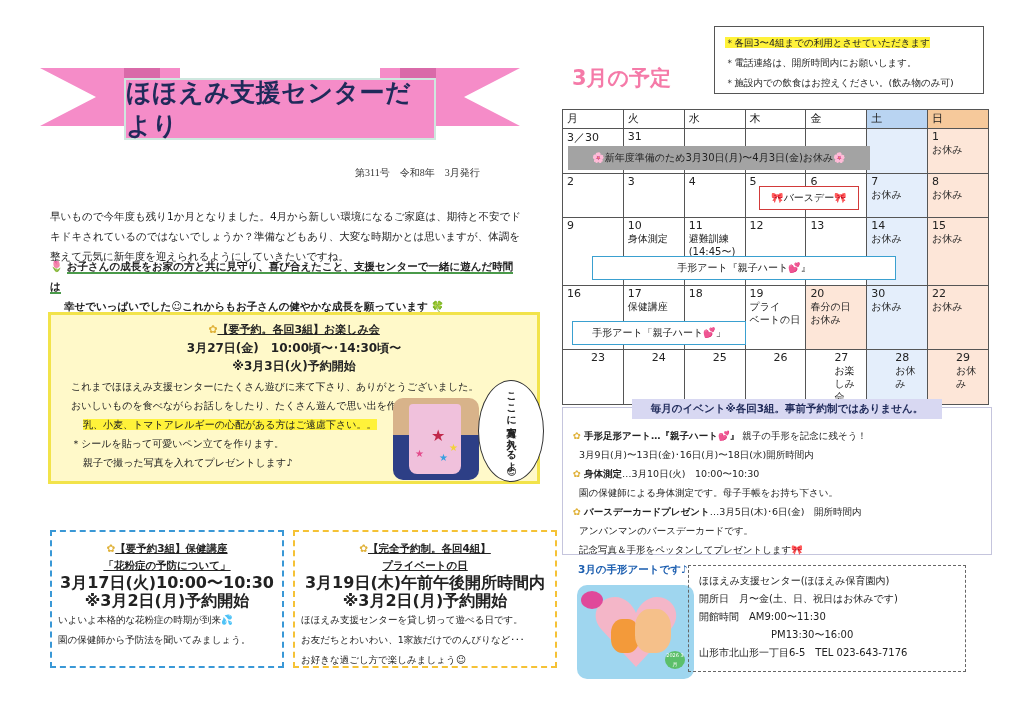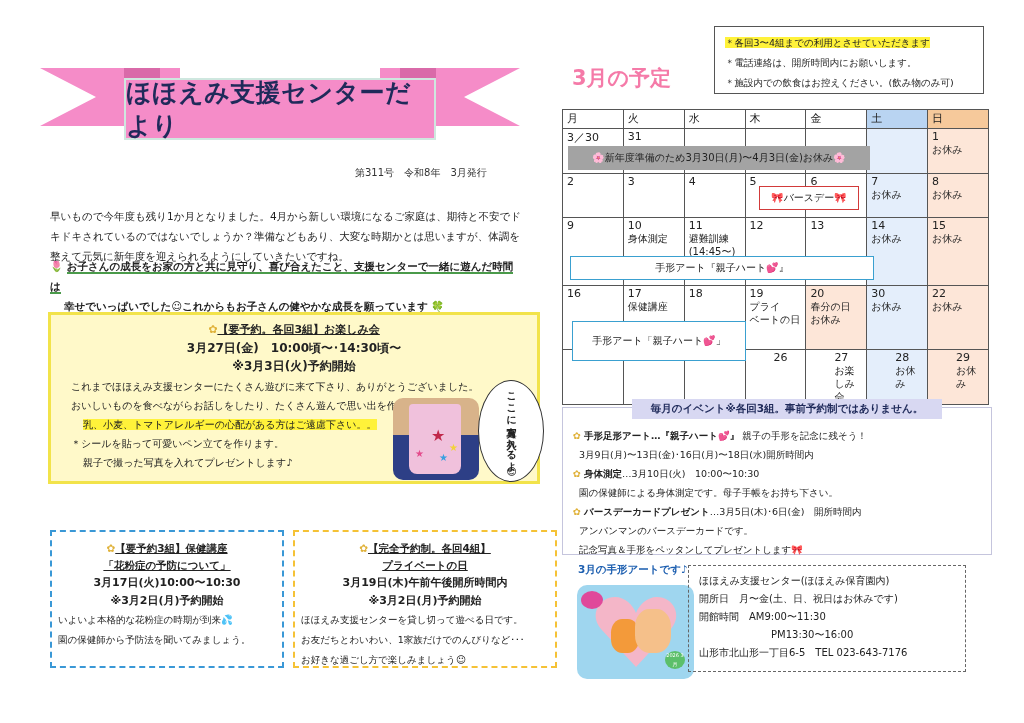--- a/index.html
+++ b/index.html
@@ -9,21 +9,21 @@
 
   
   .banner { left: 40px; top: 62px; width: 480px; height: 72px; }
   .banner-tail { position: absolute; top: 6px; height: 58px; background: #f58cc8; }
   .tail-left { left: 0; width: 140px; clip-path: polygon(0 0, 100% 0, 100% 100%, 0 100%, 40% 50%); }
   .tail-right { right: 0; width: 140px; clip-path: polygon(0 0, 100% 0, 60% 50%, 100% 100%, 0 100%); }
   .banner-fold { position: absolute; top: 6px; width: 36px; height: 10px; background: #d96aa9; }
   .banner-main { position: absolute; left: 84px; top: 16px; width: 312px; height: 62px; background: #f58cc8; border: 2px solid #cfe7df; display: flex; align-items: center; justify-content: center; }
   .banner-title { font-size: 25px; font-weight: bold; color: #1f2a5a; letter-spacing: 0.5px; }
 
-  .issue { left: 355px; top: 166px; font-size: 10px; color: #333; }
+  .issue { left: 355px; top: 166px; font-size: 10px; color: #333; font-family: Liberation Serif, serif; }
 
   .intro { left: 50px; top: 206px; width: 480px; font-size: 10.5px; line-height: 20px; color: #222; }
   .intro-underline { left: 50px; top: 256px; width: 470px; font-size: 10.5px; line-height: 20px; font-weight: bold; color: #222; }
   .intro-underline span.line { border-bottom: 2px solid #4a9a4a; }
 
   
   .event-box { left: 48px; top: 312px; width: 492px; height: 172px; background: #fff9c9; border: 3px solid #f2e34a; }
   .event-box .head { text-align: center; font-size: 11px; font-weight: bold; margin-top: 6px; line-height: 18px; }
   .event-box .head u { text-decoration: underline; }
   .event-box .body { font-size: 10px; line-height: 19px; padding-left: 20px; margin-top: 2px; }
@@ -32,21 +32,21 @@
   .cup { position: absolute; left: 16px; top: 6px; width: 52px; height: 70px; background: #f0c1dc; border-radius: 4px 4px 8px 8px; }
   .star { position: absolute; font-size: 16px; }
   .bubble { left: 478px; top: 380px; width: 66px; height: 102px; background: #fff; border: 1.5px solid #333; border-radius: 50%; display: flex; justify-content: center; align-items: center; }
   .bubble-text { writing-mode: vertical-rl; font-size: 10px; font-weight: bold; line-height: 14px; color: #222; }
 
   
   .dash-blue { left: 50px; top: 530px; width: 234px; height: 138px; border: 2.5px dashed #3a98d6; text-align: center; }
   .dash-orange { left: 293px; top: 530px; width: 264px; height: 138px; border: 2.5px dashed #f5c236; text-align: center; }
   .dash-head { font-size: 10.5px; font-weight: bold; line-height: 17px; margin-top: 8px; }
   .dash-head u { text-decoration: underline; }
-  .dash-big { font-size: 11px; font-weight: bold; line-height: 18px; }
+  .dash-big { font-size: 16px; font-weight: bold; line-height: 18px; }
   .dash-body { text-align: left; font-size: 9.5px; line-height: 20px; padding-left: 6px; }
 
   
   .month-title { left: 572px; top: 64px; font-size: 21px; font-weight: bold; color: #f57aa8; }
   .notice { left: 714px; top: 26px; width: 270px; height: 68px; border: 1px solid #555; padding: 6px 10px; font-size: 9.5px; line-height: 20px; }
 
   .cal { left: 562px; top: 109px; width: 427px; height: 284px; border-collapse: collapse; table-layout: fixed; }
   .cal td, .cal th { border: 1px solid #555; vertical-align: top; font-size: 11px; padding: 1px 4px; font-weight: normal; text-align: left; }
   .cal th { height: 19px; background: #fff; }
   .cal th.sat { background: #b9d4f2; }
@@ -56,22 +56,22 @@
   .cal td.hol { background: #fde6d8; }
   .cal .ev { font-size: 10px; line-height: 13px; display: block; }
   .cal tr.r1 td { height: 45px; }
   .cal tr.r2 td { height: 44px; }
   .cal tr.r3 td { height: 68px; }
   .cal tr.r4 td { height: 64px; }
   .cal tr.r5 td { height: 42px; padding-left: 28px; }
 
   .closure { left: 568px; top: 146px; width: 302px; height: 24px; background: #a3a3a3; font-size: 10px; display: flex; align-items: center; justify-content: center; }
   .birthday { left: 759px; top: 186px; width: 100px; height: 24px; border: 1.5px solid #d23a3a; background: #fff; font-size: 10px; display: flex; align-items: center; justify-content: center; }
-  .hand1 { left: 570px; top: 256px; width: 304px; height: 24px; border: 1.5px solid #3aa0d0; background: #fff; font-size: 10px; display: flex; align-items: center; justify-content: center; }
-  .hand2 { left: 572px; top: 321px; width: 174px; height: 40px; border: 1.5px solid #3aa0d0; background: #fff; font-size: 10px; display: flex; align-items: center; justify-content: center; }
+  .hand1 { left: 592px; top: 256px; width: 304px; height: 24px; border: 1.5px solid #3aa0d0; background: #fff; font-size: 10px; display: flex; align-items: center; justify-content: center; }
+  .hand2 { left: 572px; top: 321px; width: 174px; height: 24px; border: 1.5px solid #3aa0d0; background: #fff; font-size: 10px; display: flex; align-items: center; justify-content: center; }
 
   .monthly-head { left: 632px; top: 399px; width: 310px; height: 20px; background: #d8d8f2; font-size: 10.5px; font-weight: bold; color: #1f2a5a; display: flex; align-items: center; justify-content: center; }
   .monthly { left: 562px; top: 407px; width: 430px; height: 148px; border: 1.5px solid #c5c5dd; padding: 18px 8px 4px 10px; font-size: 9.5px; line-height: 19px; }
   .monthly b { font-weight: bold; }
   .bullet { color: #e0b23a; font-weight: bold; }
 
   .art-title { left: 578px; top: 563px; font-size: 10.5px; font-weight: bold; color: #1d5fb0; }
   .art-photo { left: 577px; top: 585px; width: 117px; height: 94px; border-radius: 10px; background: #9fd6ef; overflow: hidden; }
   .heart { position: absolute; left: 18px; top: 10px; width: 82px; height: 72px; background: #f4b6c8; clip-path: path('M41 72 L6 34 C-6 20 4 2 20 2 C30 2 38 10 41 18 C44 10 52 2 62 2 C78 2 88 20 76 34 Z'); }
   .handprint { position: absolute; border-radius: 40%; }

